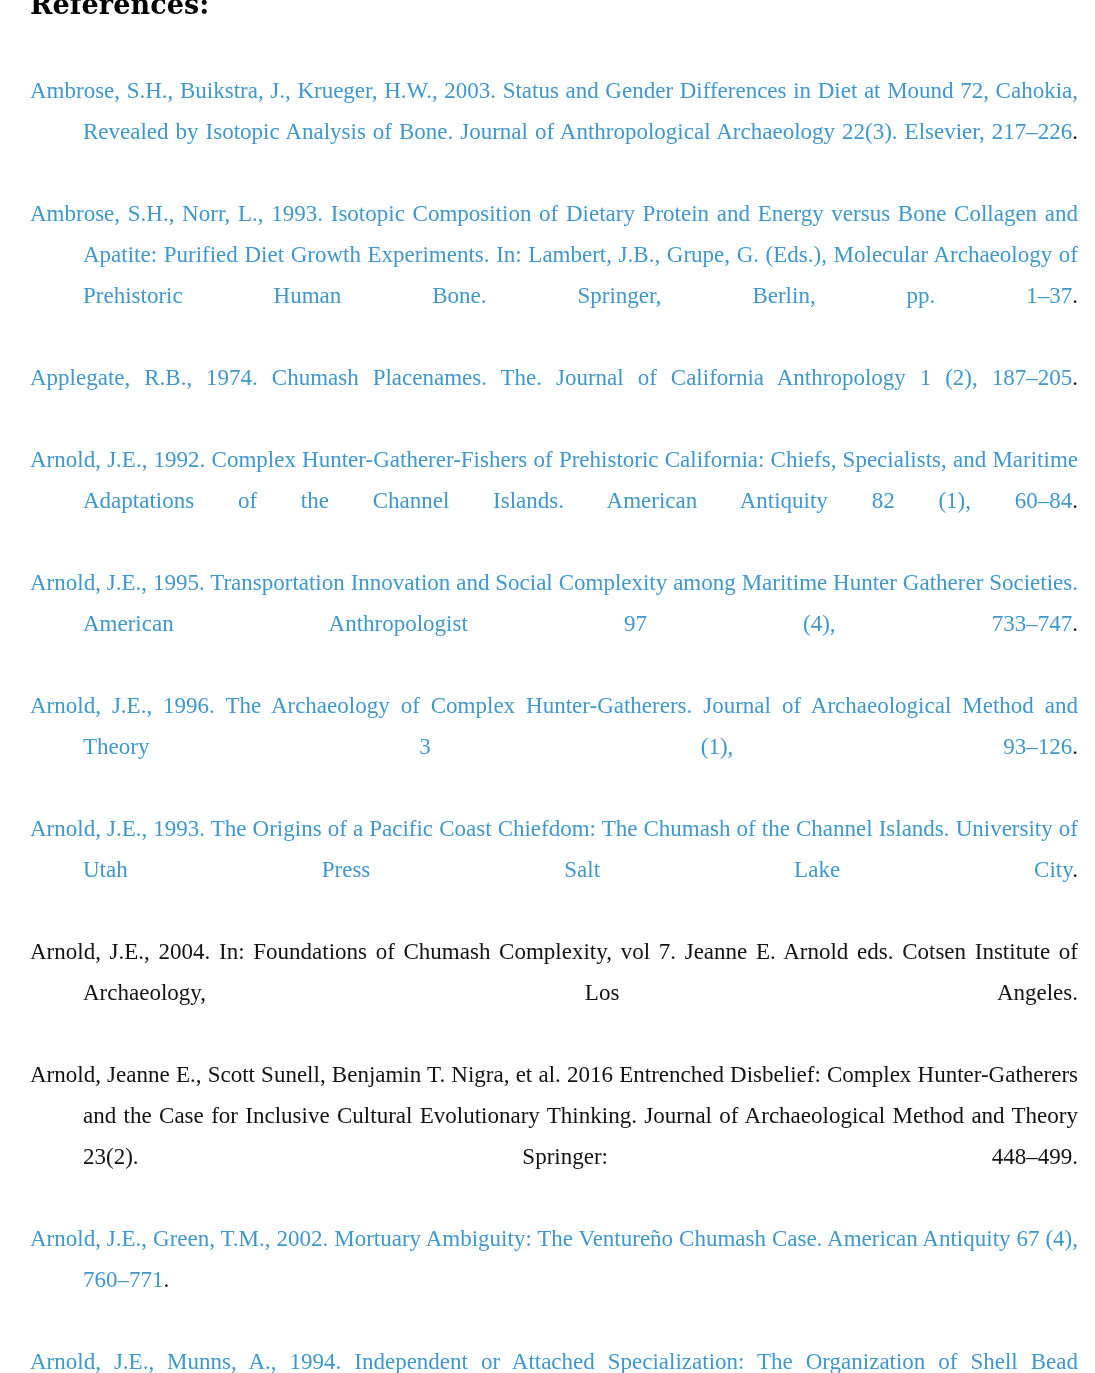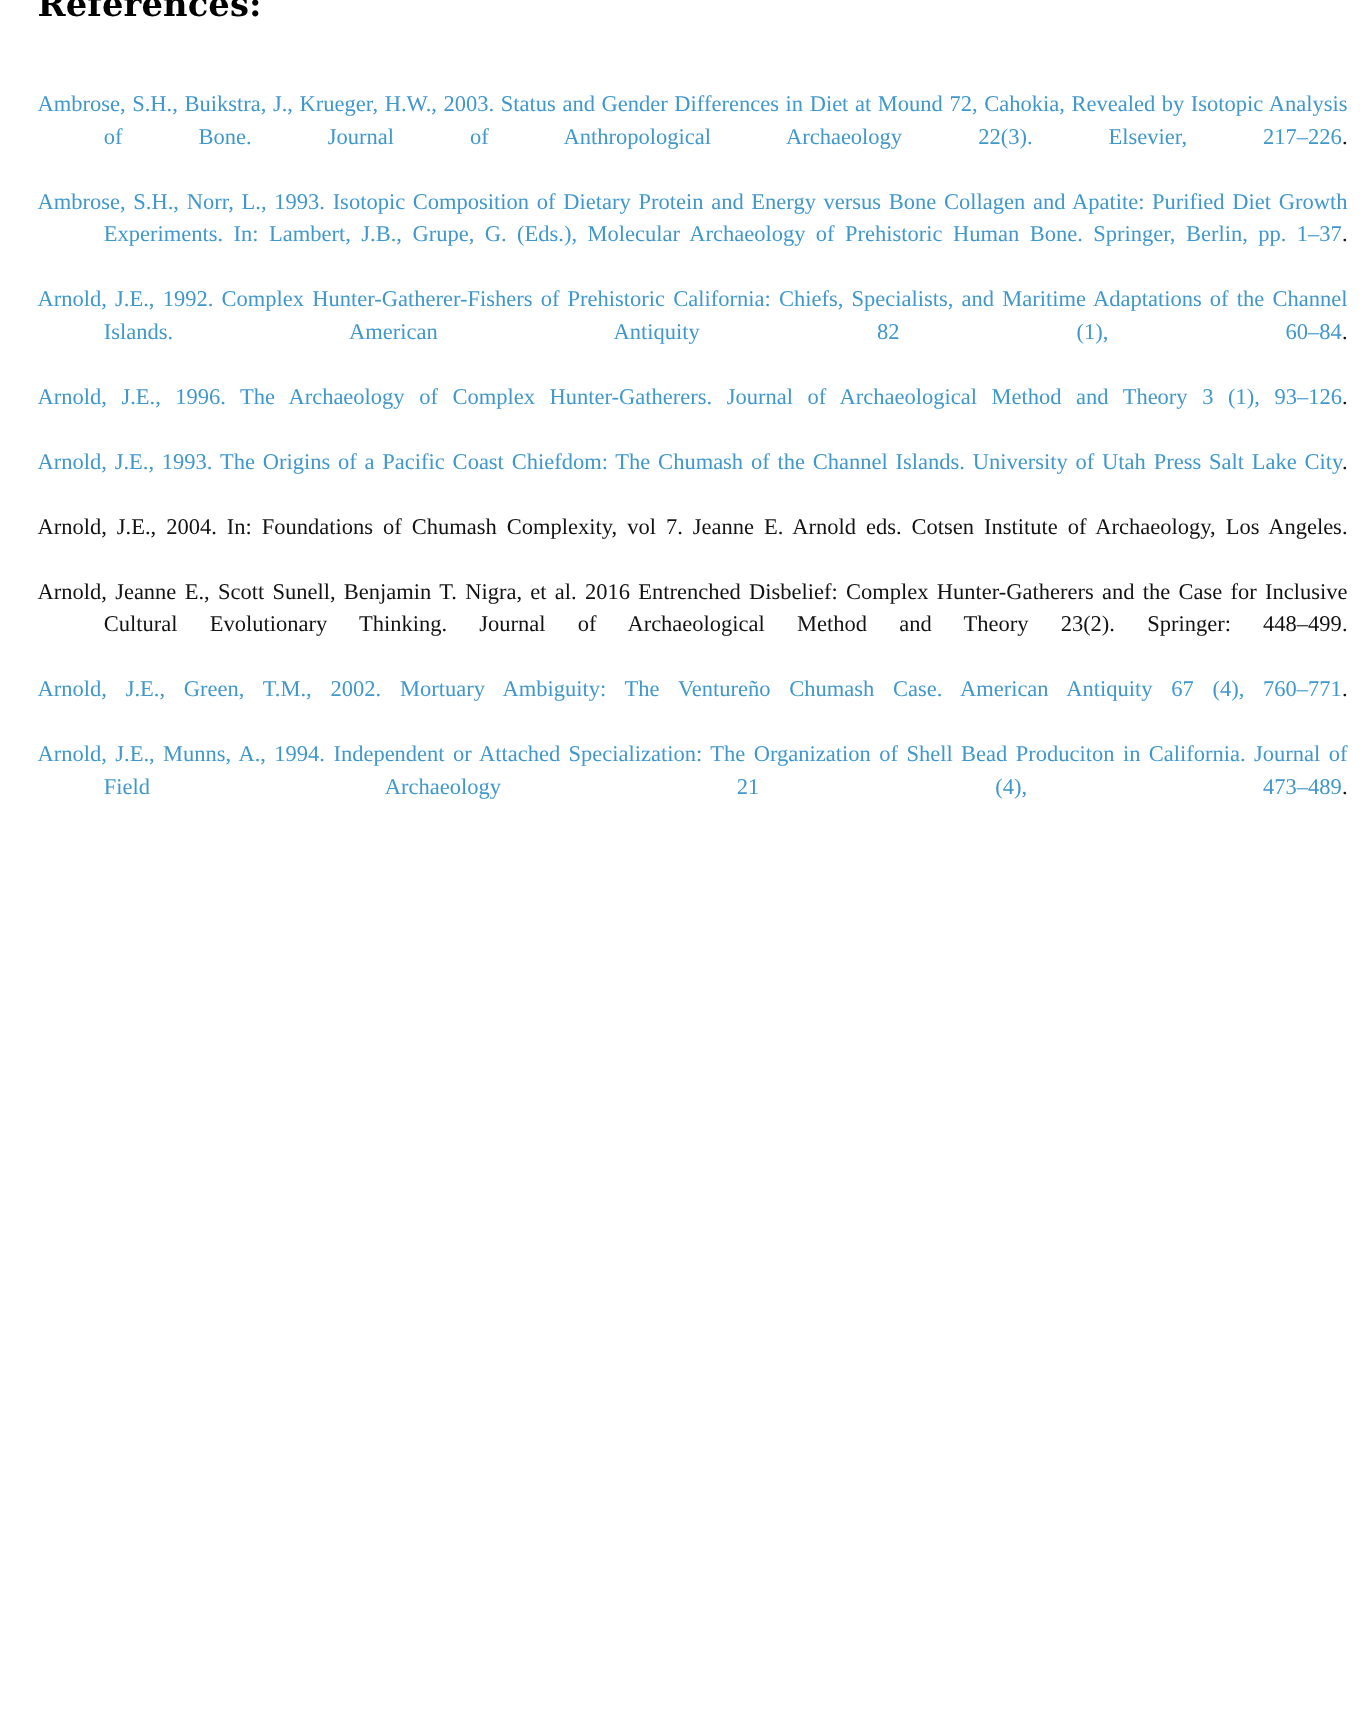--- a/index.html
+++ b/index.html
@@ -44,22 +44,22 @@
     position: absolute;
     left: 30px;
     top: 70px;
     width: 1048px;
     margin: 0;
     padding: 0;
     list-style: none;
   }
 
   .ref-item {
-    font-size: 18px;
-    line-height: 26px;
+    font-size: 23px;
+    line-height: 41px;
     color: #3f97cc;
     padding-left: 53px;
     text-indent: -53px;
     margin: 0 0 0 0;
     text-align: justify;
     text-justify: inter-word;
     word-spacing: 0px;
     hyphens: none;
   }
 
@@ -87,21 +87,23 @@
 </head>
 <body>
 
 <div class="page">
 
   <div class="refs-heading">References:</div>
 
   <ul class="ref-list">
       <li class="ref-item"><span>Ambrose, S.H., Buikstra, J., Krueger, H.W., 2003. Status and Gender Differences in Diet at Mound 72, Cahokia, Revealed by Isotopic Analysis of Bone. Journal of Anthropological Archaeology 22(3). Elsevier, 217–226</span><span class="tail-dot">.</span></li>
       <li class="ref-item"><span>Ambrose, S.H., Norr, L., 1993. Isotopic Composition of Dietary Protein and Energy versus Bone Collagen and Apatite: Purified Diet Growth Experiments. In: Lambert, J.B., Grupe, G. (Eds.), Molecular Archaeology of Prehistoric Human Bone. Springer, Berlin, pp. 1–37</span><span class="tail-dot">.</span></li>
+      <li class="ref-item"><span>Applegate, R.B., 1974. Chumash Placenames. The. Journal of California Anthropology 1 (2), 187–205</span><span class="tail-dot">.</span></li>
       <li class="ref-item"><span>Arnold, J.E., 1992. Complex Hunter-Gatherer-Fishers of Prehistoric California: Chiefs, Specialists, and Maritime Adaptations of the Channel Islands. American Antiquity 82 (1), 60–84</span><span class="tail-dot">.</span></li>
+      <li class="ref-item"><span>Arnold, J.E., 1995. Transportation Innovation and Social Complexity among Maritime Hunter Gatherer Societies. American Anthropologist 97 (4), 733–747</span><span class="tail-dot">.</span></li>
       <li class="ref-item"><span>Arnold, J.E., 1996. The Archaeology of Complex Hunter-Gatherers. Journal of Archaeological Method and Theory 3 (1), 93–126</span><span class="tail-dot">.</span></li>
       <li class="ref-item"><span>Arnold, J.E., 1993. The Origins of a Pacific Coast Chiefdom: The Chumash of the Channel Islands. University of Utah Press Salt Lake City</span><span class="tail-dot">.</span></li>
       <li class="ref-item plain"><span>Arnold, J.E., 2004. In: Foundations of Chumash Complexity, vol 7. Jeanne E. Arnold eds. Cotsen Institute of Archaeology, Los Angeles</span><span class="tail-dot">.</span></li>
       <li class="ref-item plain"><span>Arnold, Jeanne E., Scott Sunell, Benjamin T. Nigra, et al. 2016 Entrenched Disbelief: Complex Hunter-Gatherers and the Case for Inclusive Cultural Evolutionary Thinking. Journal of Archaeological Method and Theory 23(2). Springer: 448–499</span><span class="tail-dot">.</span></li>
       <li class="ref-item"><span>Arnold, J.E., Green, T.M., 2002. Mortuary Ambiguity: The Ventureño Chumash Case. American Antiquity 67 (4), 760–771</span><span class="tail-dot">.</span></li>
       <li class="ref-item"><span>Arnold, J.E., Munns, A., 1994. Independent or Attached Specialization: The Organization of Shell Bead Produciton in California. Journal of Field Archaeology 21 (4), 473–489</span><span class="tail-dot">.</span></li>
     </ul>
 
 </div>
 

